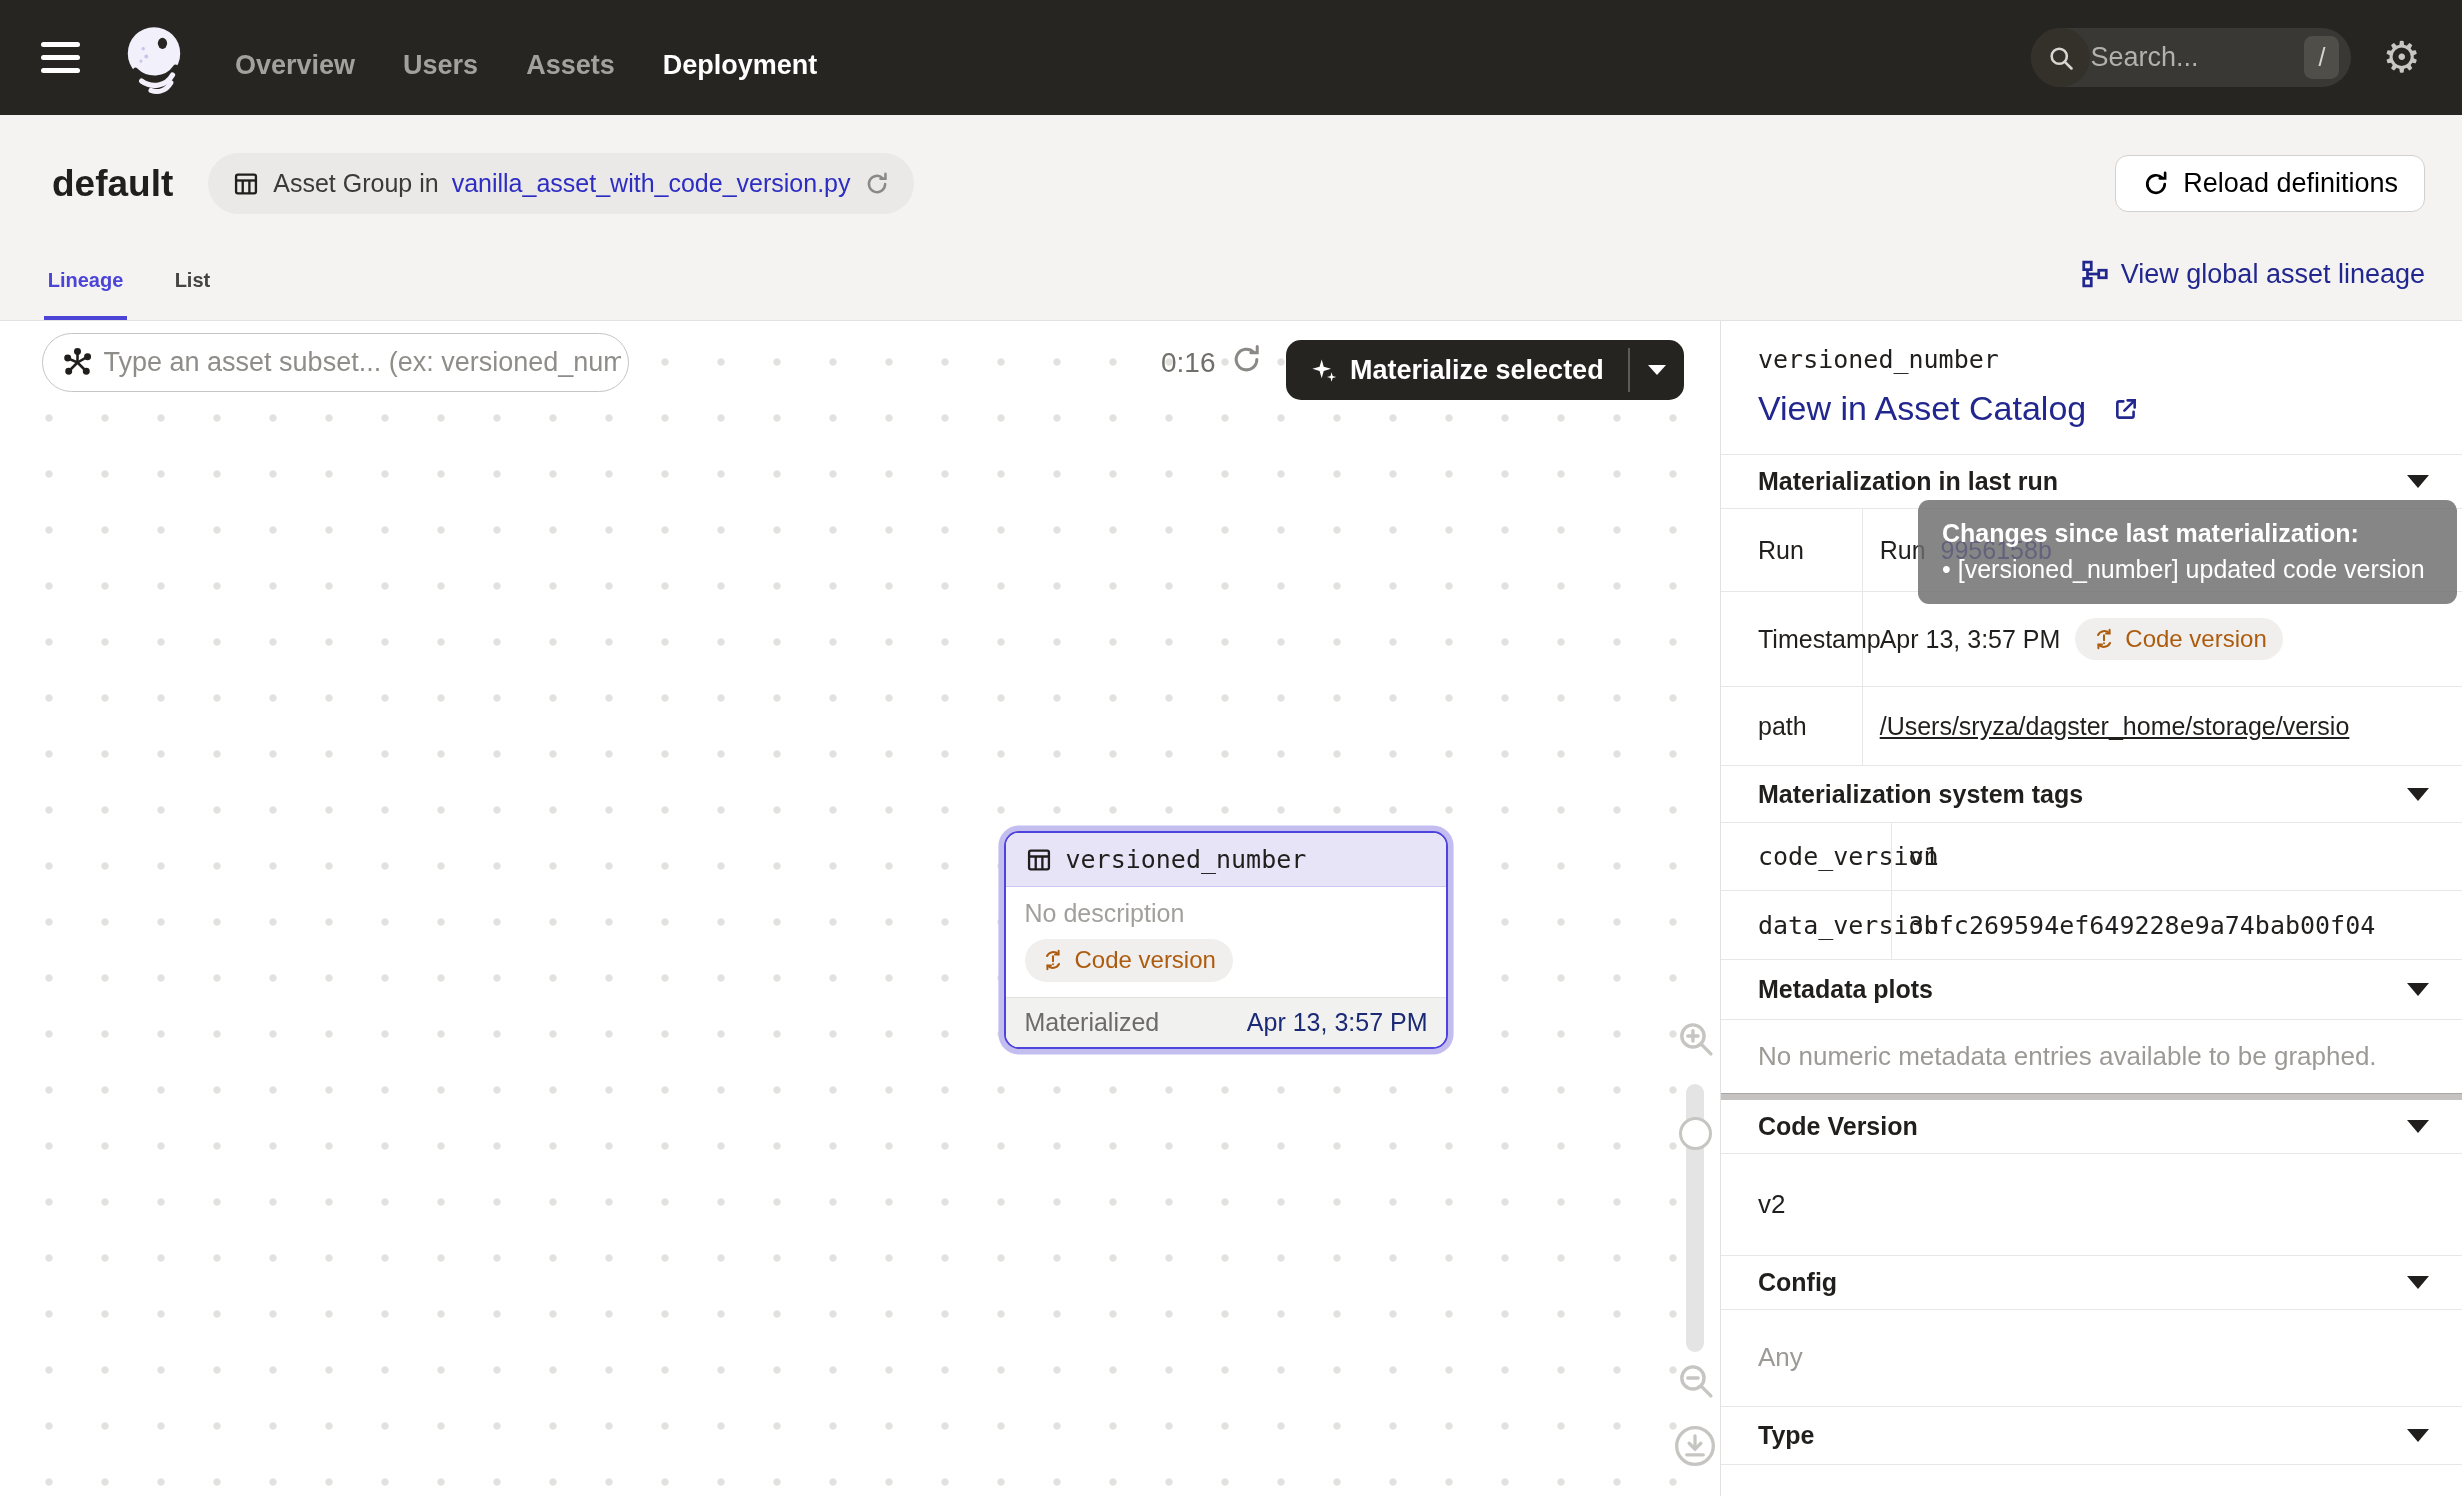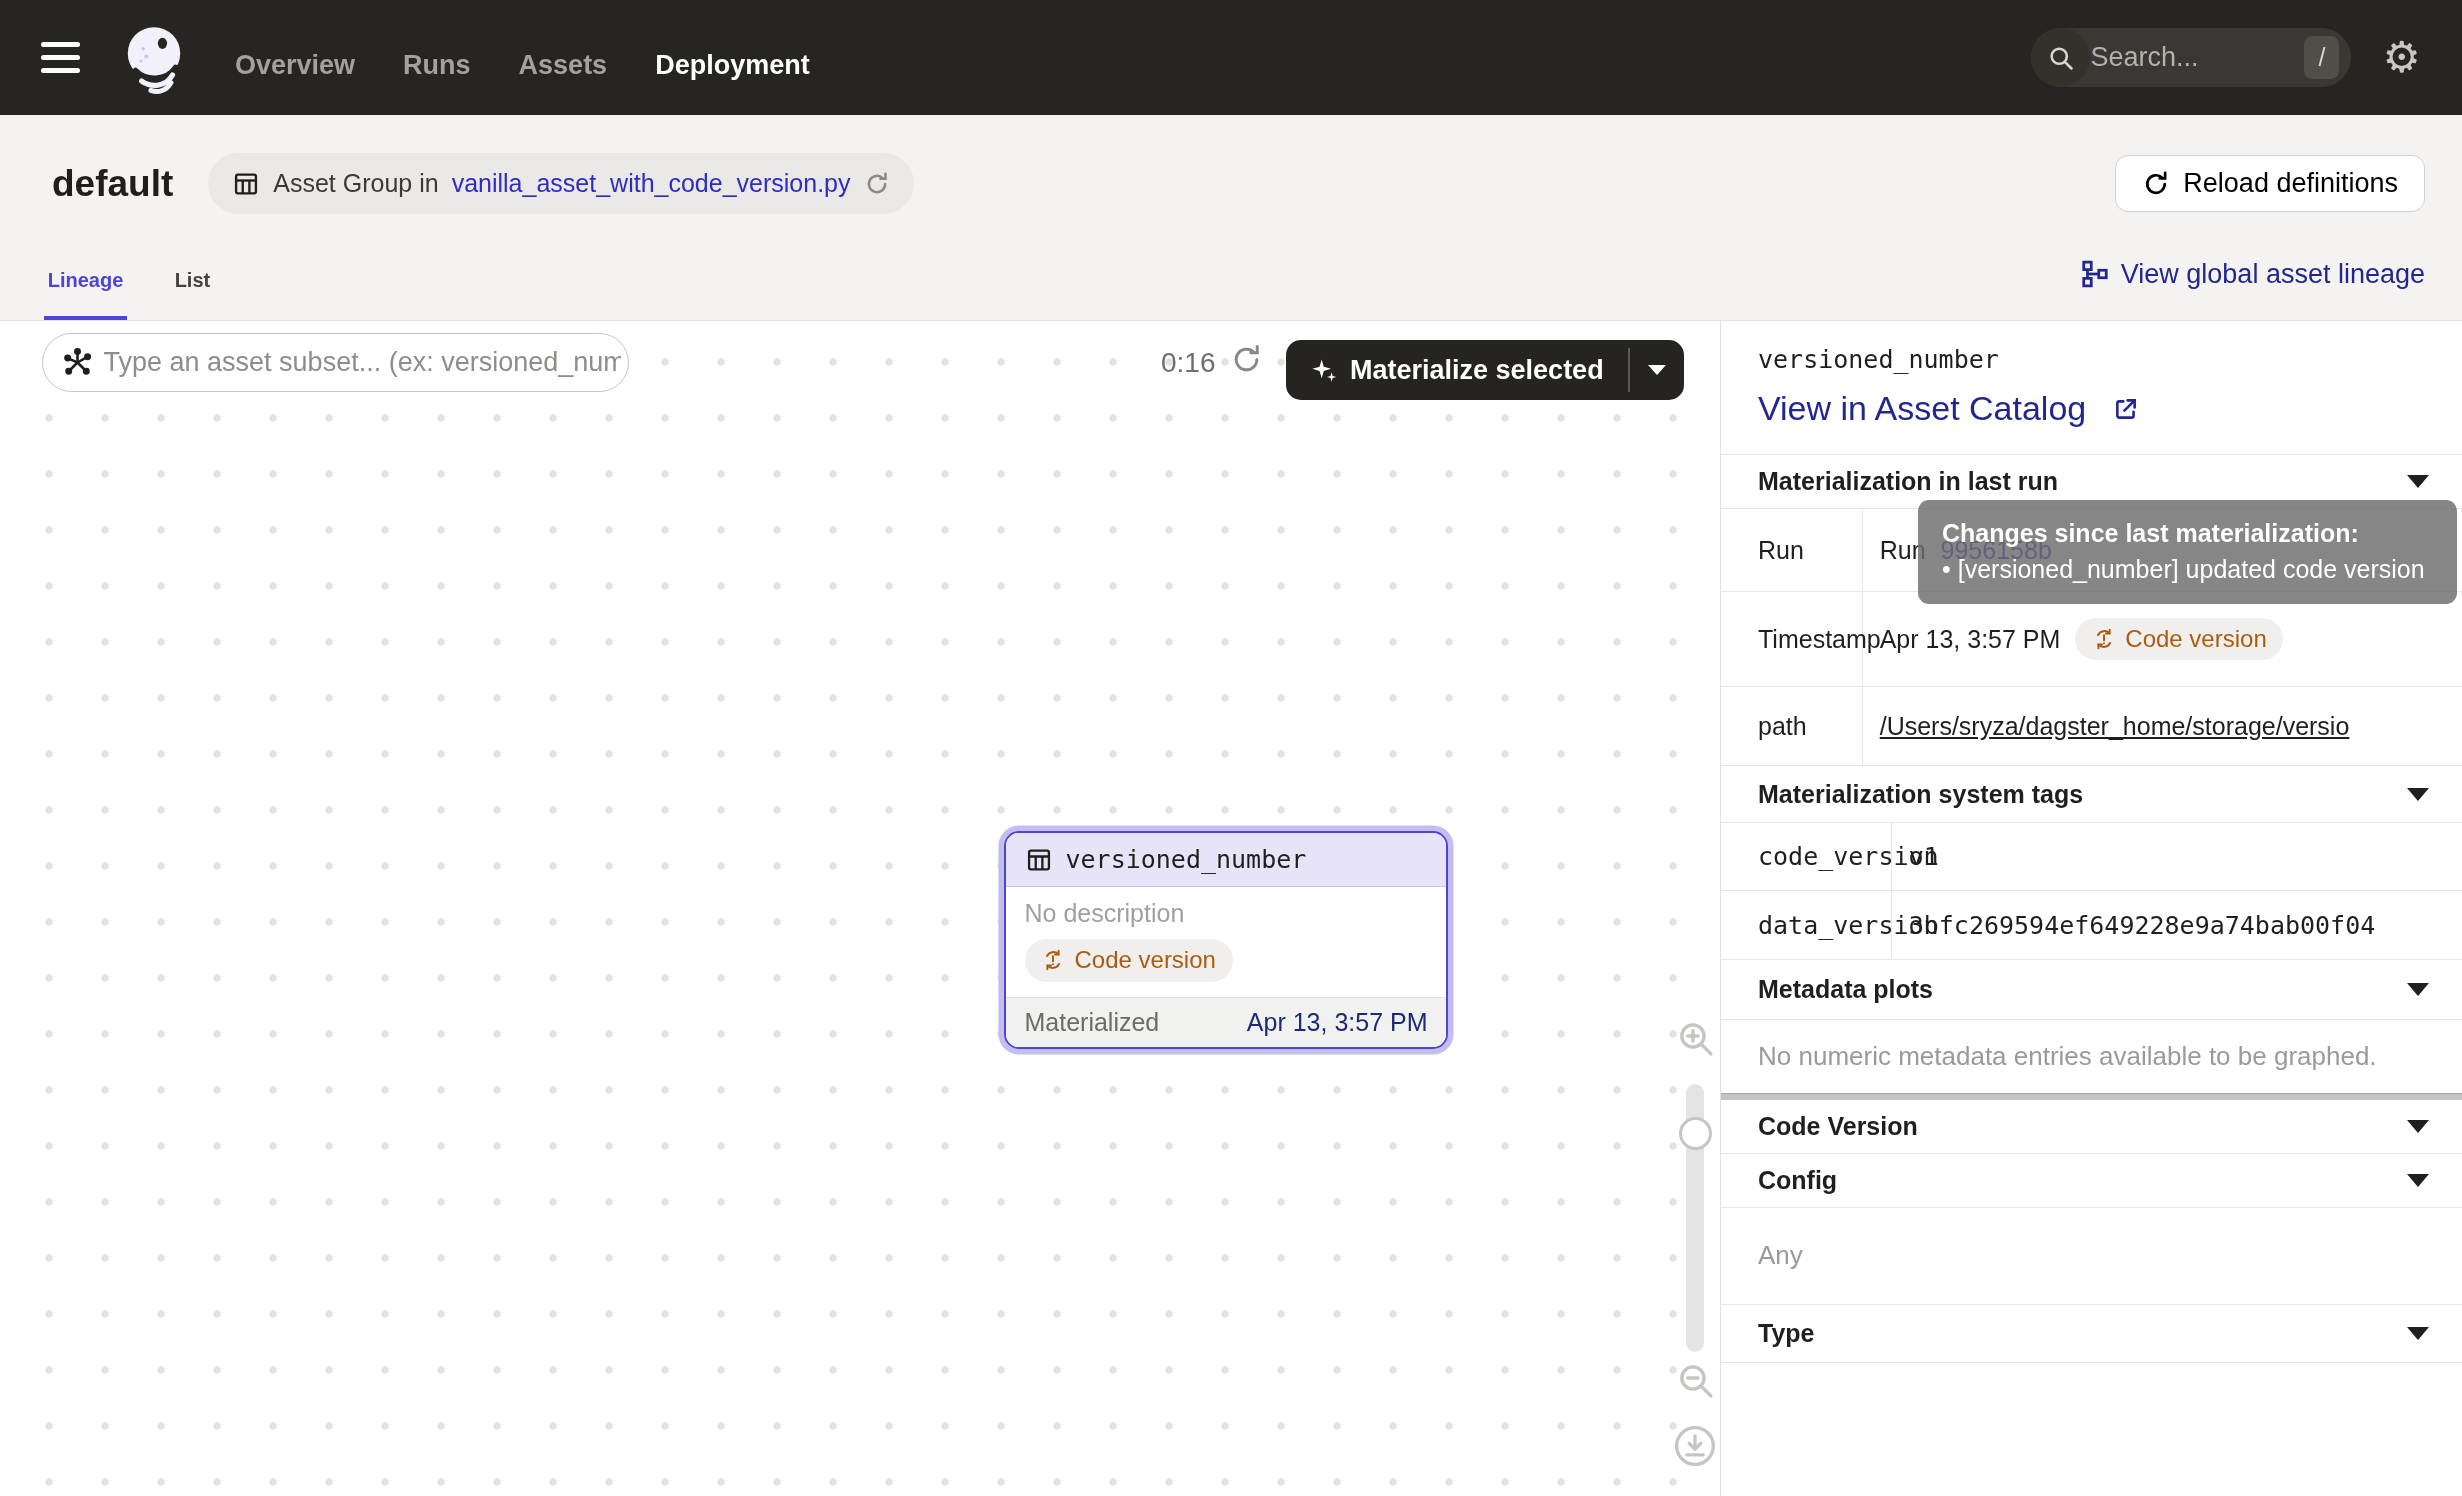--- a/index.html
+++ b/index.html
@@ -125,21 +125,21 @@
     <ellipse cx="29.5" cy="14.5" rx="3" ry="3.6" fill="#272521"></ellipse>
     <circle cx="17" cy="18" r="1.1" fill="#c9c4ea"></circle>
       <circle cx="19" cy="23" r="1.3" fill="#c9c4ea"></circle>
       <circle cx="15.5" cy="26" r="1" fill="#c9c4ea"></circle>
     <path d="M12 32c7 7 20 7 26-2" stroke="#272521" fill="none" stroke-width="3.4" stroke-linecap="round"></path>
     <path d="M16 39c7 5 16 3 20-4" stroke="#f2f0fb" fill="none" stroke-width="3.4" stroke-linecap="round"></path>
     <path d="M22 45c5 2 10 0 13-5" stroke="#f2f0fb" fill="none" stroke-width="3.2" stroke-linecap="round"></path>
   </svg>
   <div class="navitems">
     <span class="navitem">Overview</span>
-    <span class="navitem">Runs</span>
+    <span class="navitem">Users</span>
     <span class="navitem">Assets</span>
     <span class="navitem active">Deployment</span>
   </div>
   <div class="search">
     <span class="search-circle">
       <svg viewBox="0 0 24 24" fill="none" stroke="currentColor" stroke-width="2.2" stroke-linecap="round">
           <circle cx="10.5" cy="10.5" r="6.5"></circle>
           <line x1="15.3" y1="15.3" x2="21" y2="21"></line>
         </svg>
     </span>
@@ -357,20 +357,21 @@
       <span class="chev"></span>
     </div>
     <div class="empty-block">No numeric metadata entries available to be graphed.</div>
 
     <div class="splitter"></div>
 
     <div class="sec-header h58">
       <span>Code Version</span>
       <span class="chev"></span>
     </div>
+    <div class="val-block">v2</div>
 
     <div class="sec-header h58">
       <span>Config</span>
       <span class="chev"></span>
     </div>
     <div class="val-block short val-gray">Any</div>
 
     <div class="sec-header h63">
       <span>Type</span>
       <span class="chev"></span>

